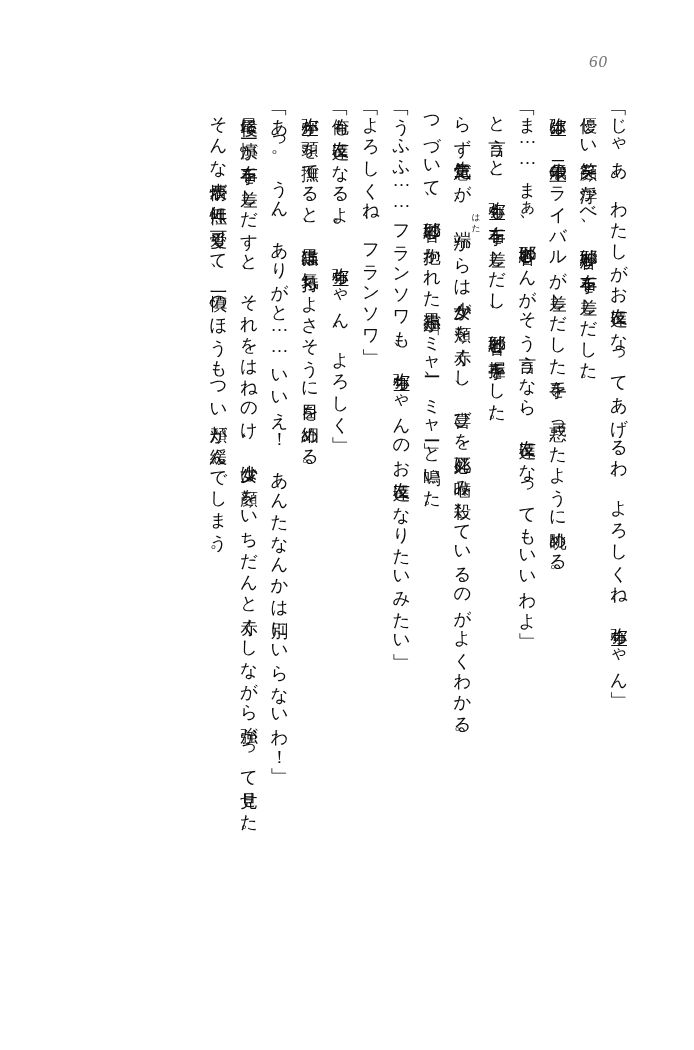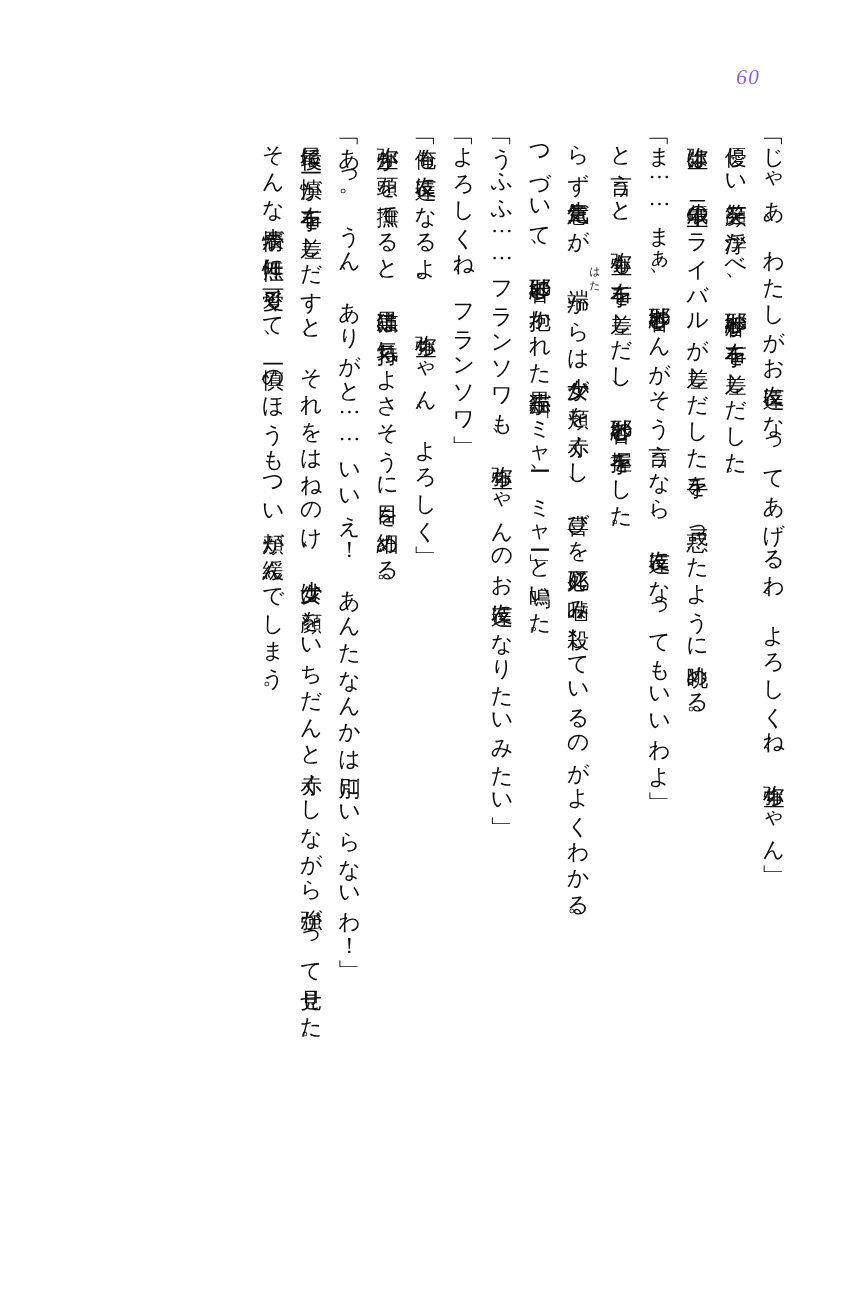--- a/index.html
+++ b/index.html
@@ -23,21 +23,21 @@
     height: 1050px;
     background: #ffffff;
   }
   .page-number {
     position: absolute;
     top: 52px;
     right: 86px;
     font-size: 17px;
     font-family: "Liberation Serif", "DejaVu Serif", serif;
     font-style: italic;
-    color: #8b5cf6;
+    color: #737373;
     letter-spacing: 1px;
   }
   .body-text {
     position: absolute;
     top: 104px;
     left: 56px;
     width: 578px;
     height: 830px;
     writing-mode: vertical-rl;
     -webkit-writing-mode: vertical-rl;

